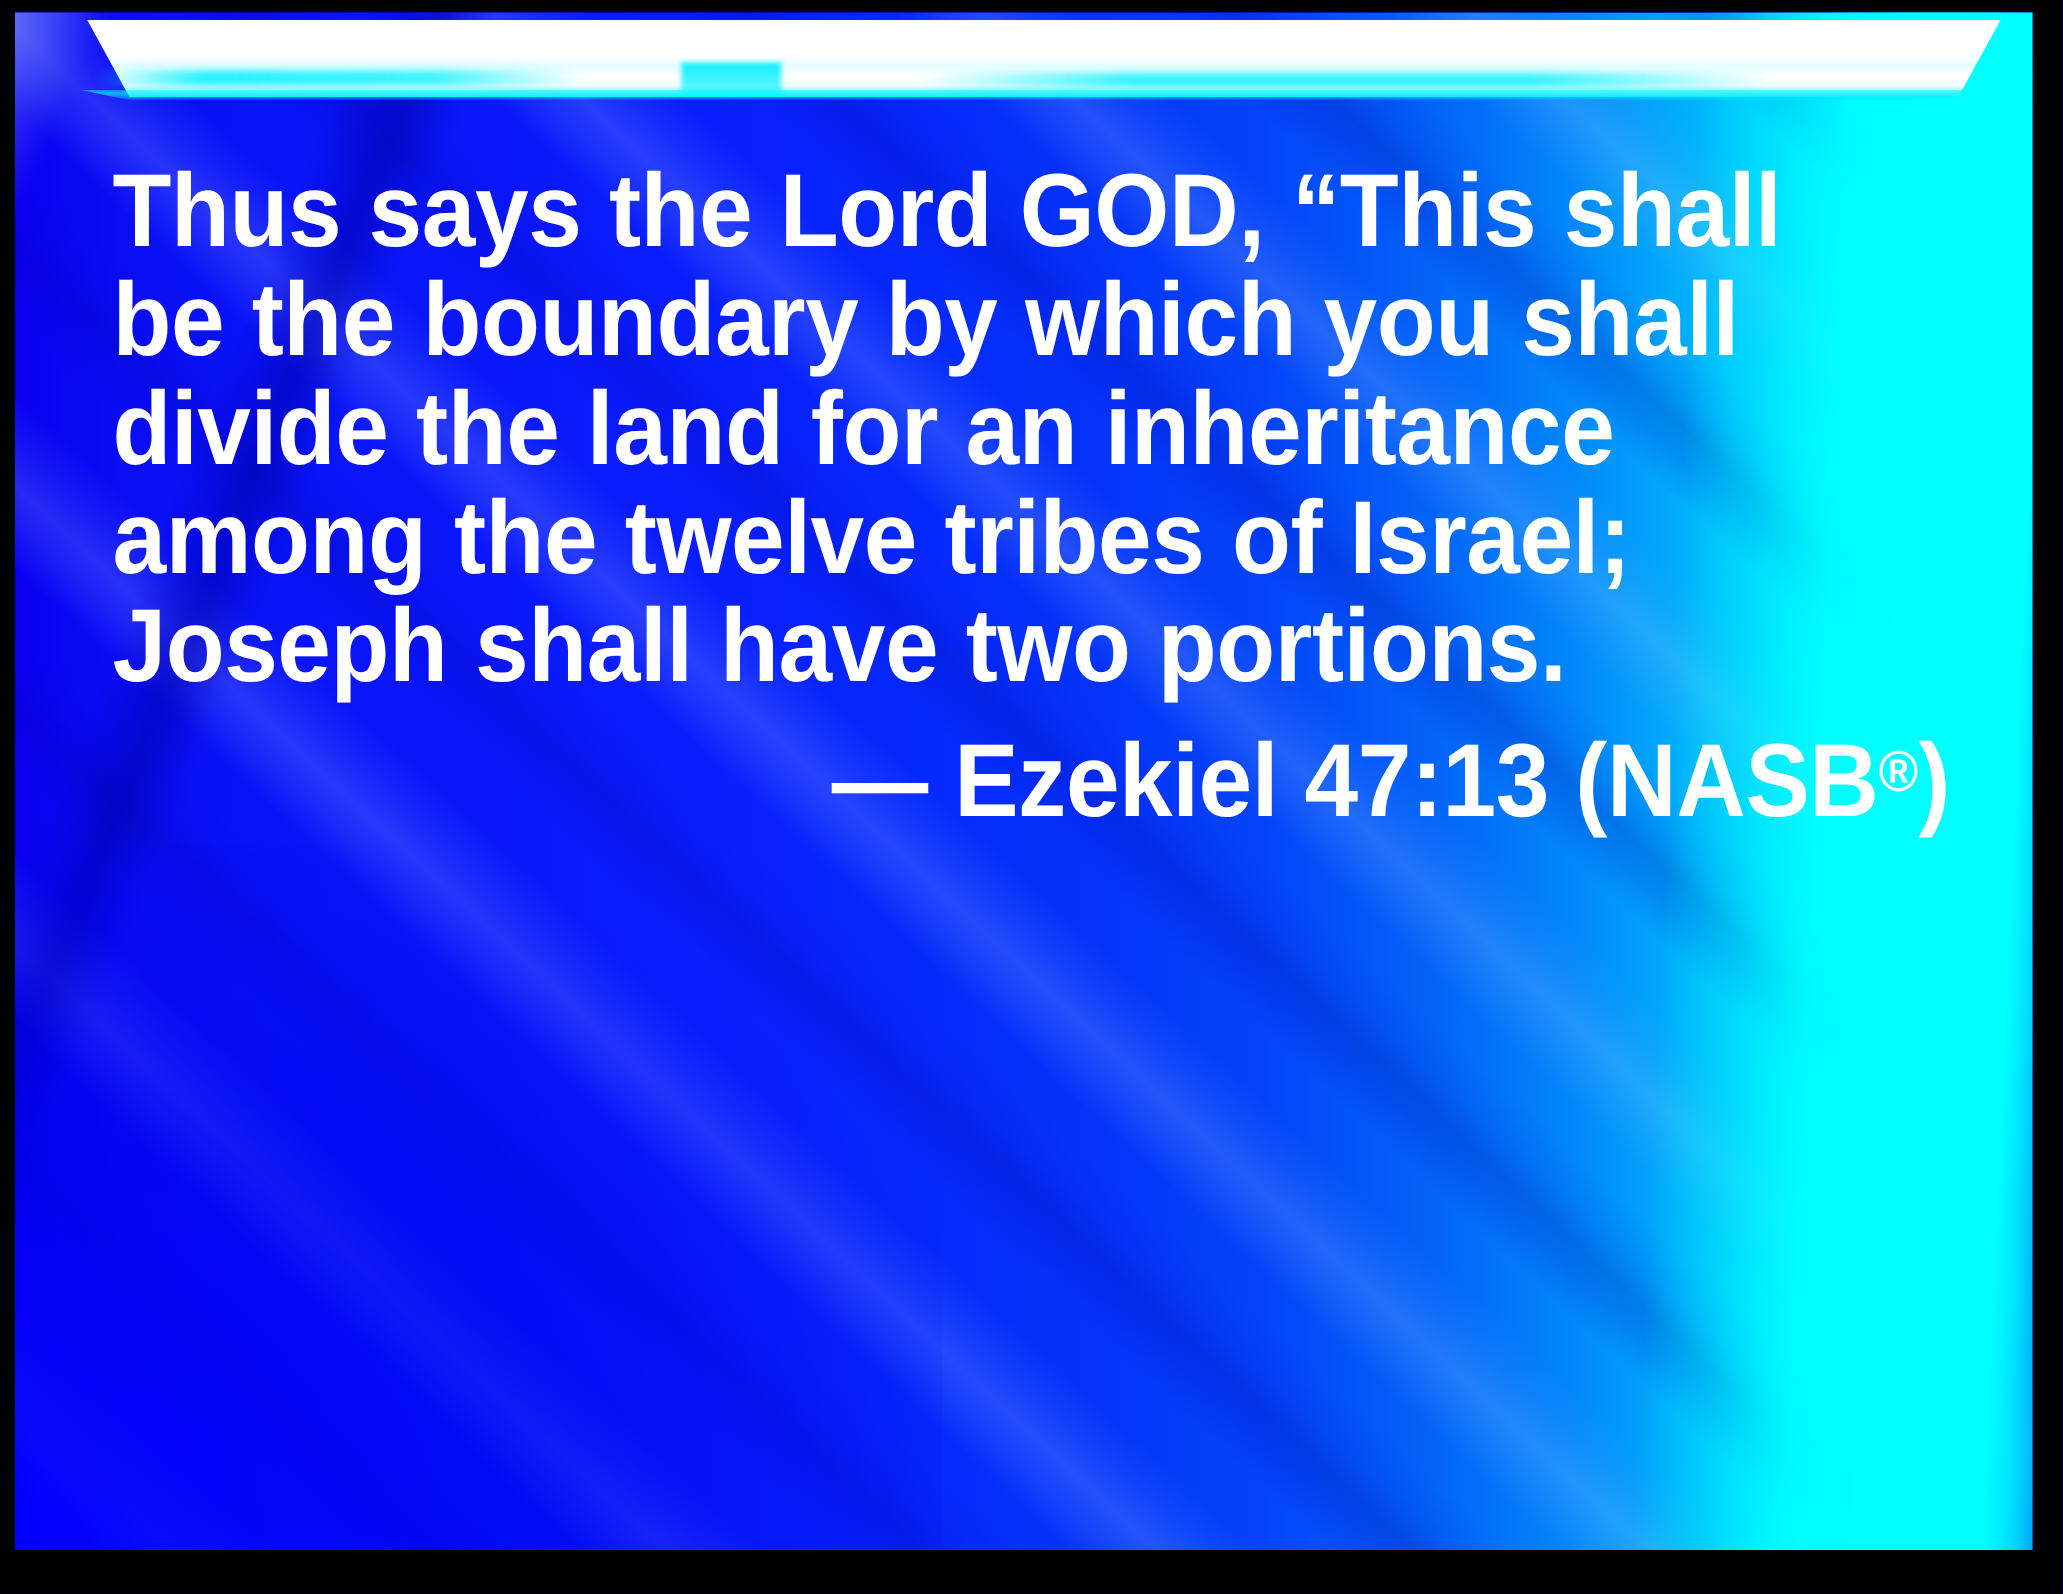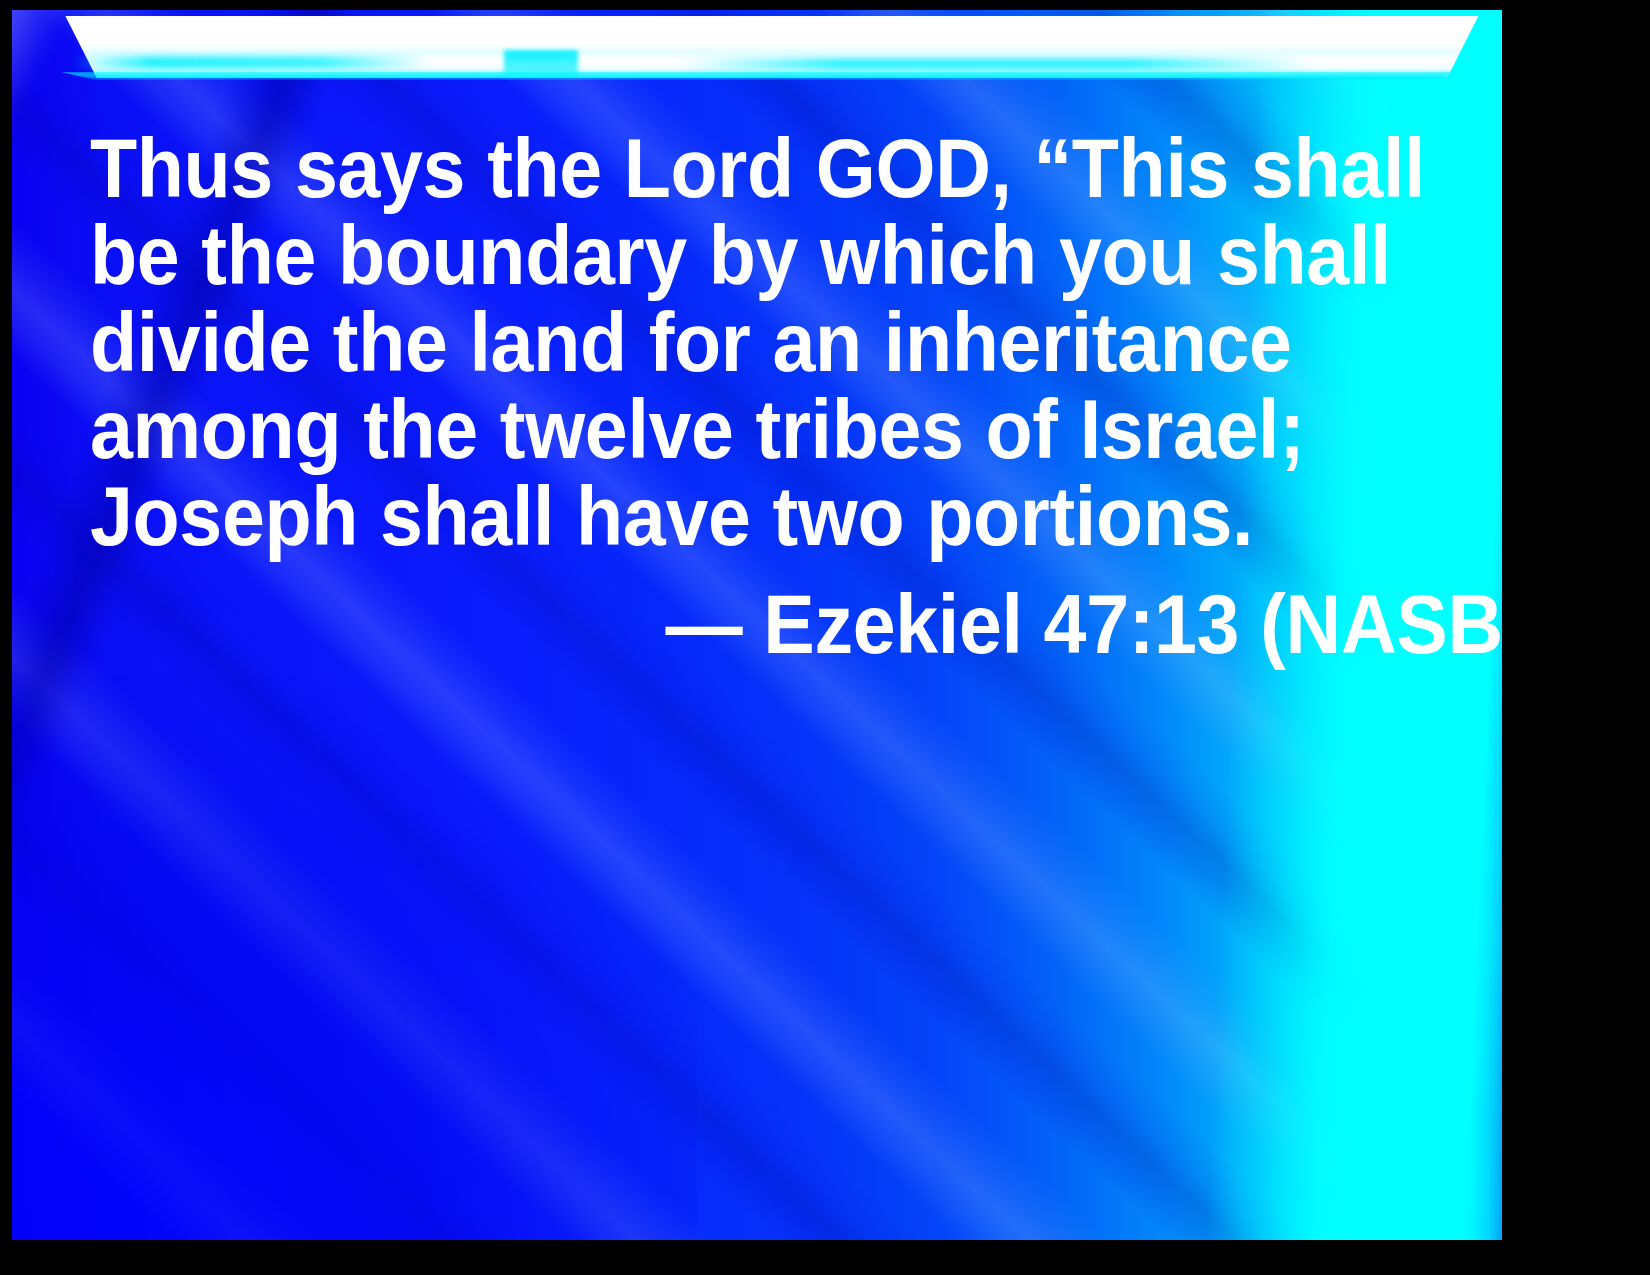--- a/index.html
+++ b/index.html
@@ -20,21 +20,21 @@
     height: 1275px;
     background: #000000;
     overflow: hidden;
   }
 
   
   .slide-canvas {
     position: absolute;
     left: 12px;
     top: 10px;
-    width: 1490px;
+    width: 1614px;
     height: 1230px;
     overflow: hidden;
     background: #0000ff;
   }
 
   
   .bg-base {
     position: absolute;
     inset: 0;
     background: linear-gradient(90deg,

